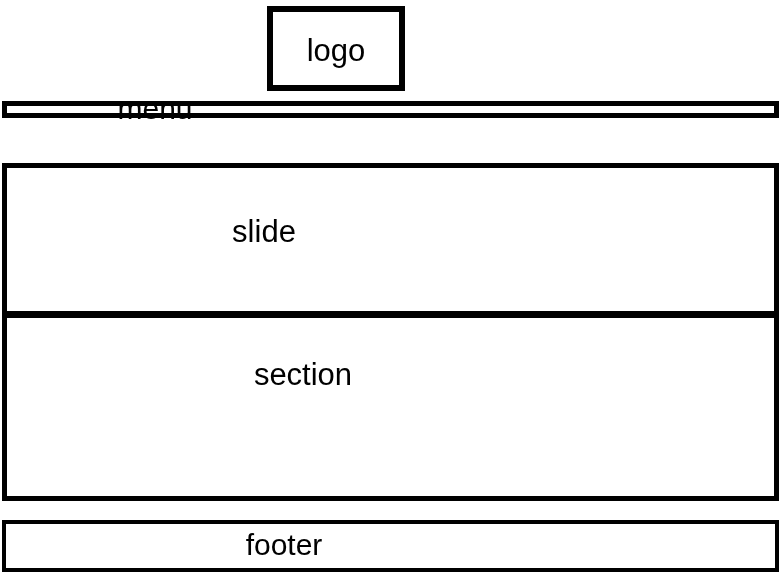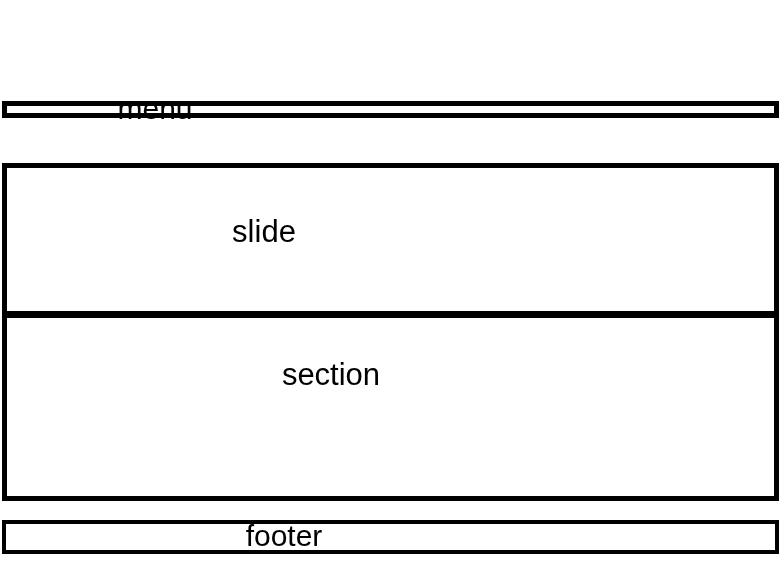--- a/index.html
+++ b/index.html
@@ -59,37 +59,40 @@
   }
   #slide-box .label { left: 257px; top: 63px; }
 
   
   #section-box {
     left: 2px;
     top: 313px;
     width: 777px;
     height: 188px;
   }
-  #section-box .label { left: 324px; top: 56px; }
+  #section-box .label { left: 296px; top: 56px; }
 
   
   #footer-bar {
     left: 2px;
     top: 520px;
     width: 777px;
-    height: 34px;
+    height: 52px;
     border-width: 4px;
   }
   #footer-bar .label { left: 278px; top: 48%; font-size: 30px; }
 </style>
 </head>
 <body>
 
 <div id="canvas">
 
+  <div id="logo-box" class="block">
+    <span class="label">logo</span>
+  </div>
 
   <div id="menu-bar" class="block">
     <span class="label">menu</span>
   </div>
 
   <div id="slide-box" class="block">
     <span class="label">slide</span>
   </div>
 
   <div id="section-box" class="block">

